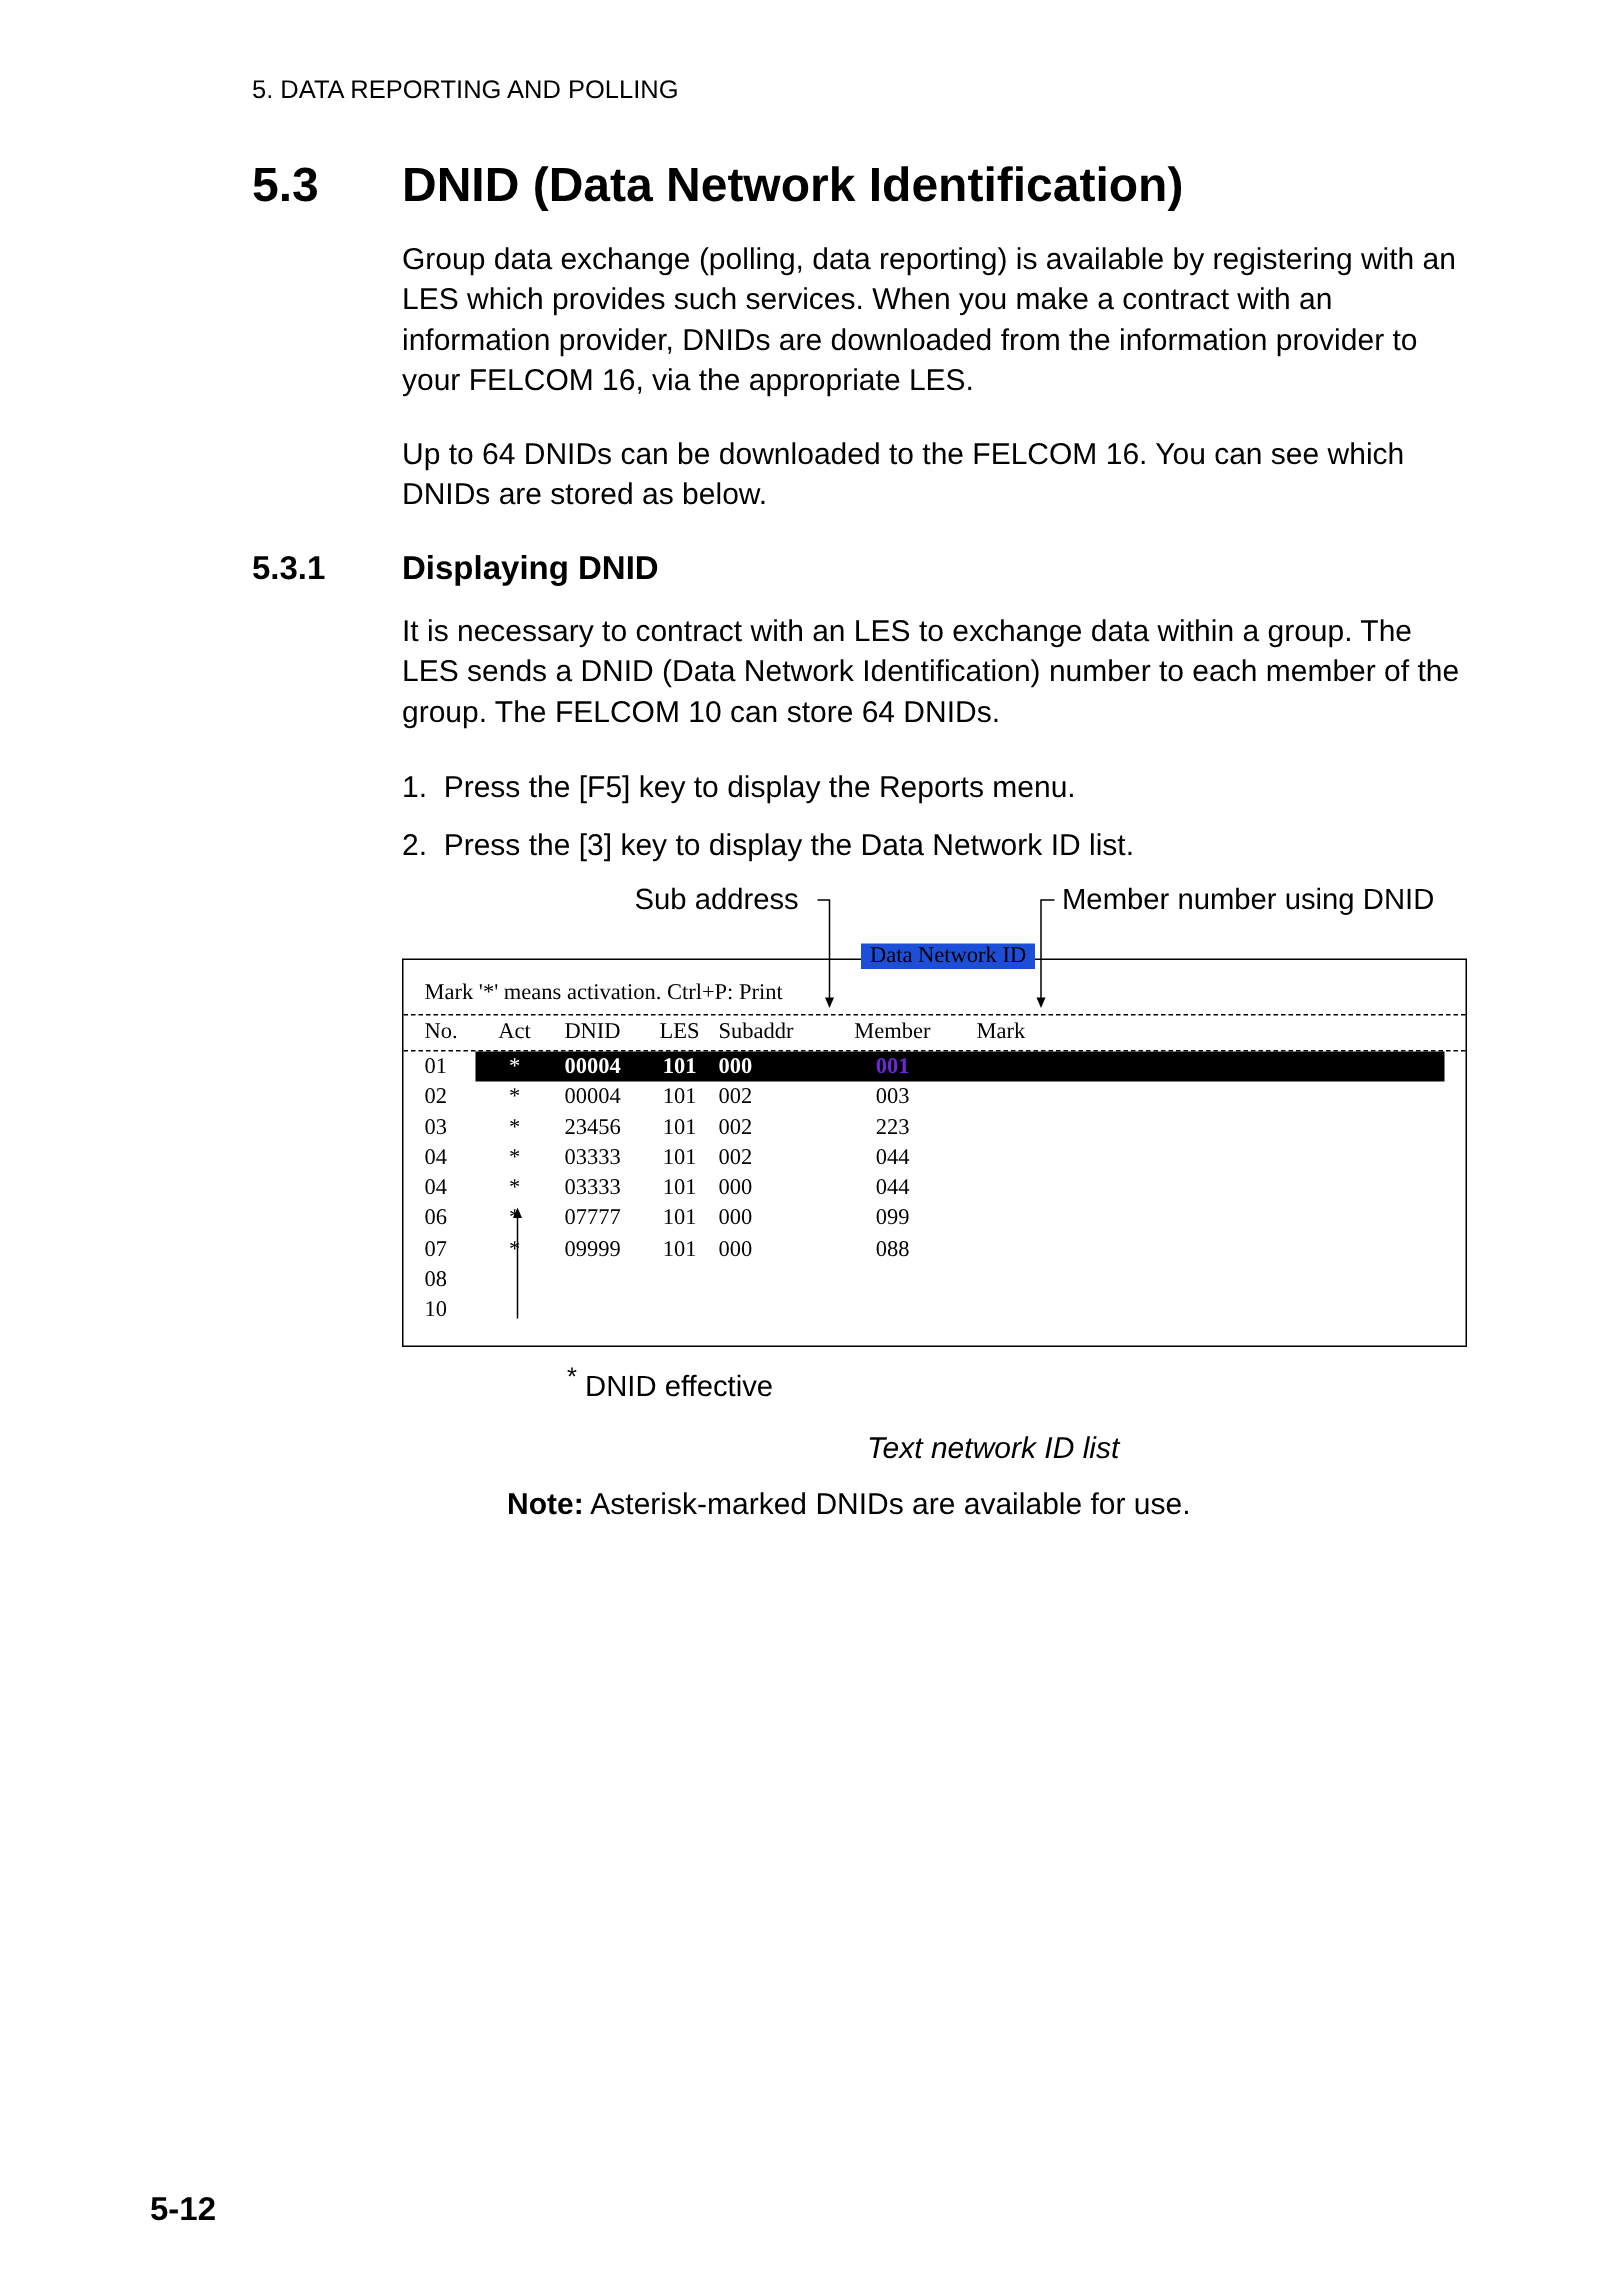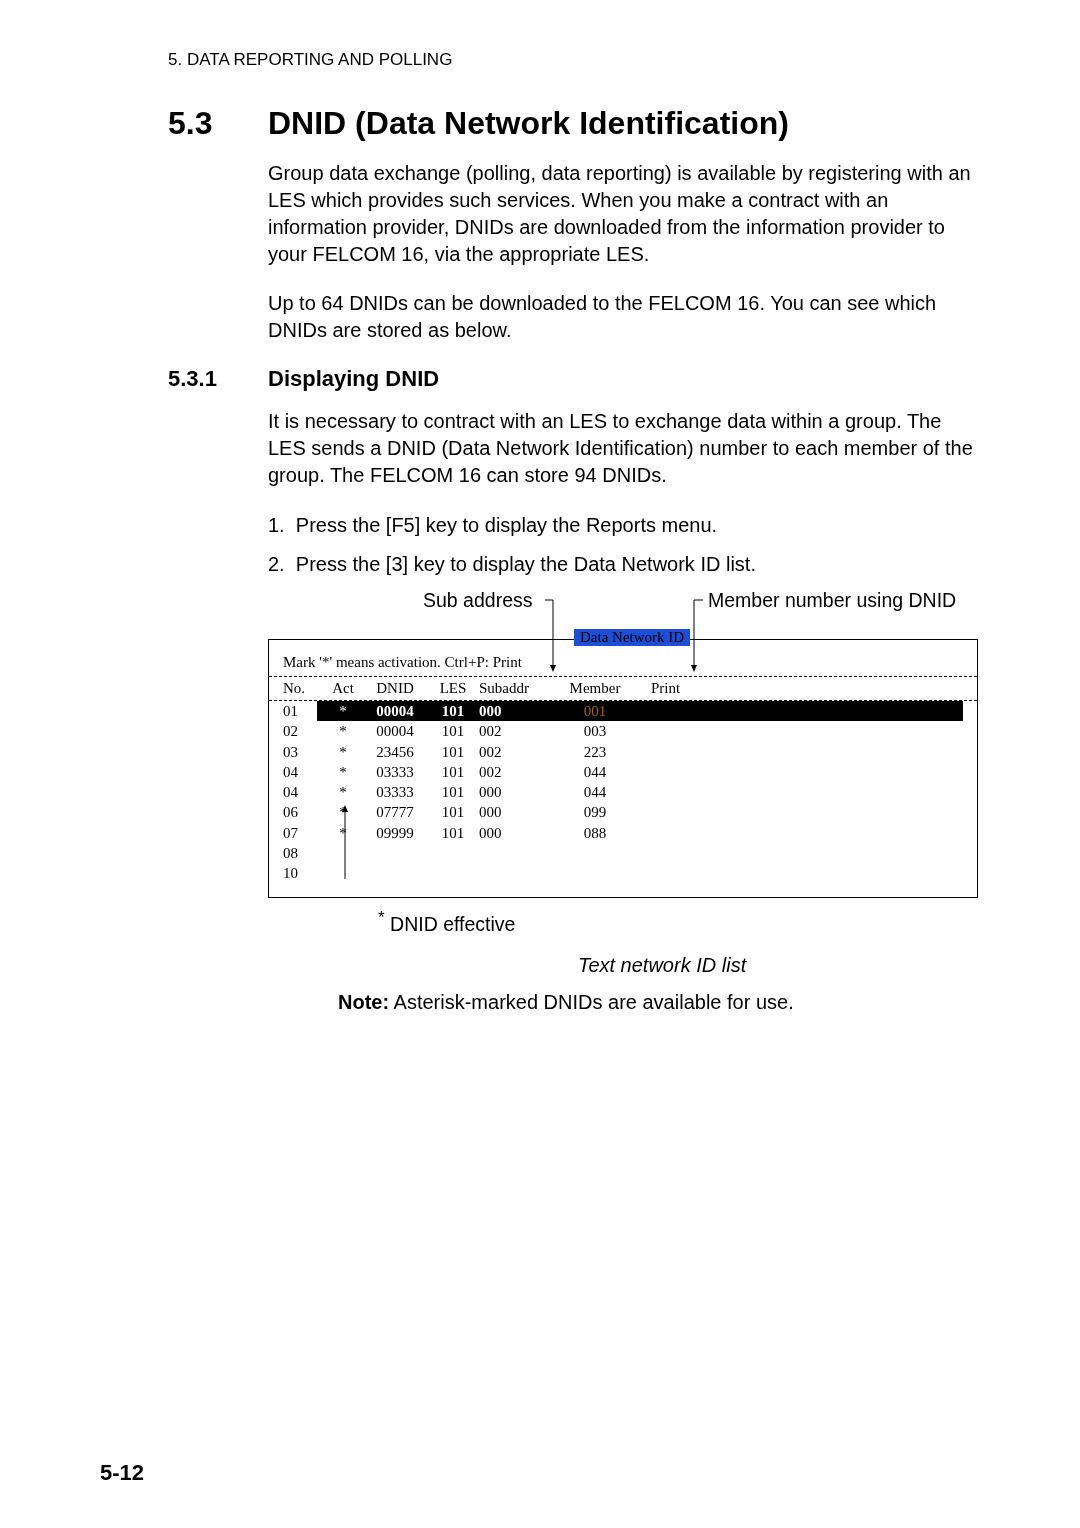--- a/index.html
+++ b/index.html
@@ -134,21 +134,21 @@
       z-index: 0;
     }
     .table-row.highlight .cell {
       position: relative;
       z-index: 1;
     }
     .table-row.highlight .col-act { color: #fff; }
     .table-row.highlight .col-dnid { color: #fff; font-weight: bold; }
     .table-row.highlight .col-les { color: #fff; font-weight: bold; }
     .table-row.highlight .col-subaddr { color: #fff; font-weight: bold; }
-    .table-row.highlight .col-member { color: #a16207; font-weight: normal; }
+    .table-row.highlight .col-member { color: #6d28d9; font-weight: bold; }
     .cell { display: inline-block; }
     .foot-spacer { height: 14px; }
     .svg-overlay {
       position: absolute;
       top: 0;
       left: 0;
       pointer-events: none;
     }
     .dnid-effective {
       font-size: 19.5px;
@@ -192,21 +192,21 @@
 </div>
 
 <div class="body-text">Group data exchange (polling, data reporting) is available by registering with an LES which provides such services. When you make a contract with an information provider, DNIDs are downloaded from the information provider to your FELCOM 16, via the appropriate LES.</div>
 <div class="body-text">Up to 64 DNIDs can be downloaded to the FELCOM 16. You can see which DNIDs are stored as below.</div>
 
 <div class="subsection-title">
   <div class="subsection-number">5.3.1</div>
   <div class="subsection-heading">Displaying DNID</div>
 </div>
 
-<div class="body-text">It is necessary to contract with an LES to exchange data within a group. The LES sends a DNID (Data Network Identification) number to each member of the group. The FELCOM 16 can store 94 DNIDs.</div>
+<div class="body-text">It is necessary to contract with an LES to exchange data within a group. The LES sends a DNID (Data Network Identification) number to each member of the group. The FELCOM 10 can store 64 DNIDs.</div>
 
 <div class="numbered-list">1.&nbsp;&nbsp;Press the [F5] key to display the Reports menu.</div>
 <div class="numbered-list">2.&nbsp;&nbsp;Press the [3] key to display the Data Network ID list.</div>
 
 <div class="figure-container">
 
   <div class="annotation-row">
     <span class="annotation-left">
       <span>Sub address</span>
     </span>
@@ -231,21 +231,21 @@
   <div class="data-box">
     <div class="box-label">Data Network ID</div>
     <div class="box-header-text">Mark '*' means activation. Ctrl+P: Print</div>
     <div class="table-header">
       <span class="col-no">No.</span>
       <span class="col-act">Act</span>
       <span class="col-dnid">DNID</span>
       <span class="col-les">LES</span>
       <span class="col-subaddr">Subaddr</span>
       <span class="col-member">Member</span>
-      <span class="col-text">Print</span>
+      <span class="col-text">Mark</span>
     </div>
     <div id="table-body">
         <div class="table-row highlight">
           <div class="highlight-bar"></div>
           <span class="cell col-no">01</span>
           <span class="cell col-act">*</span>
           <span class="cell col-dnid">00004</span>
           <span class="cell col-les">101</span>
           <span class="cell col-subaddr">000</span>
           <span class="cell col-member">001</span>

